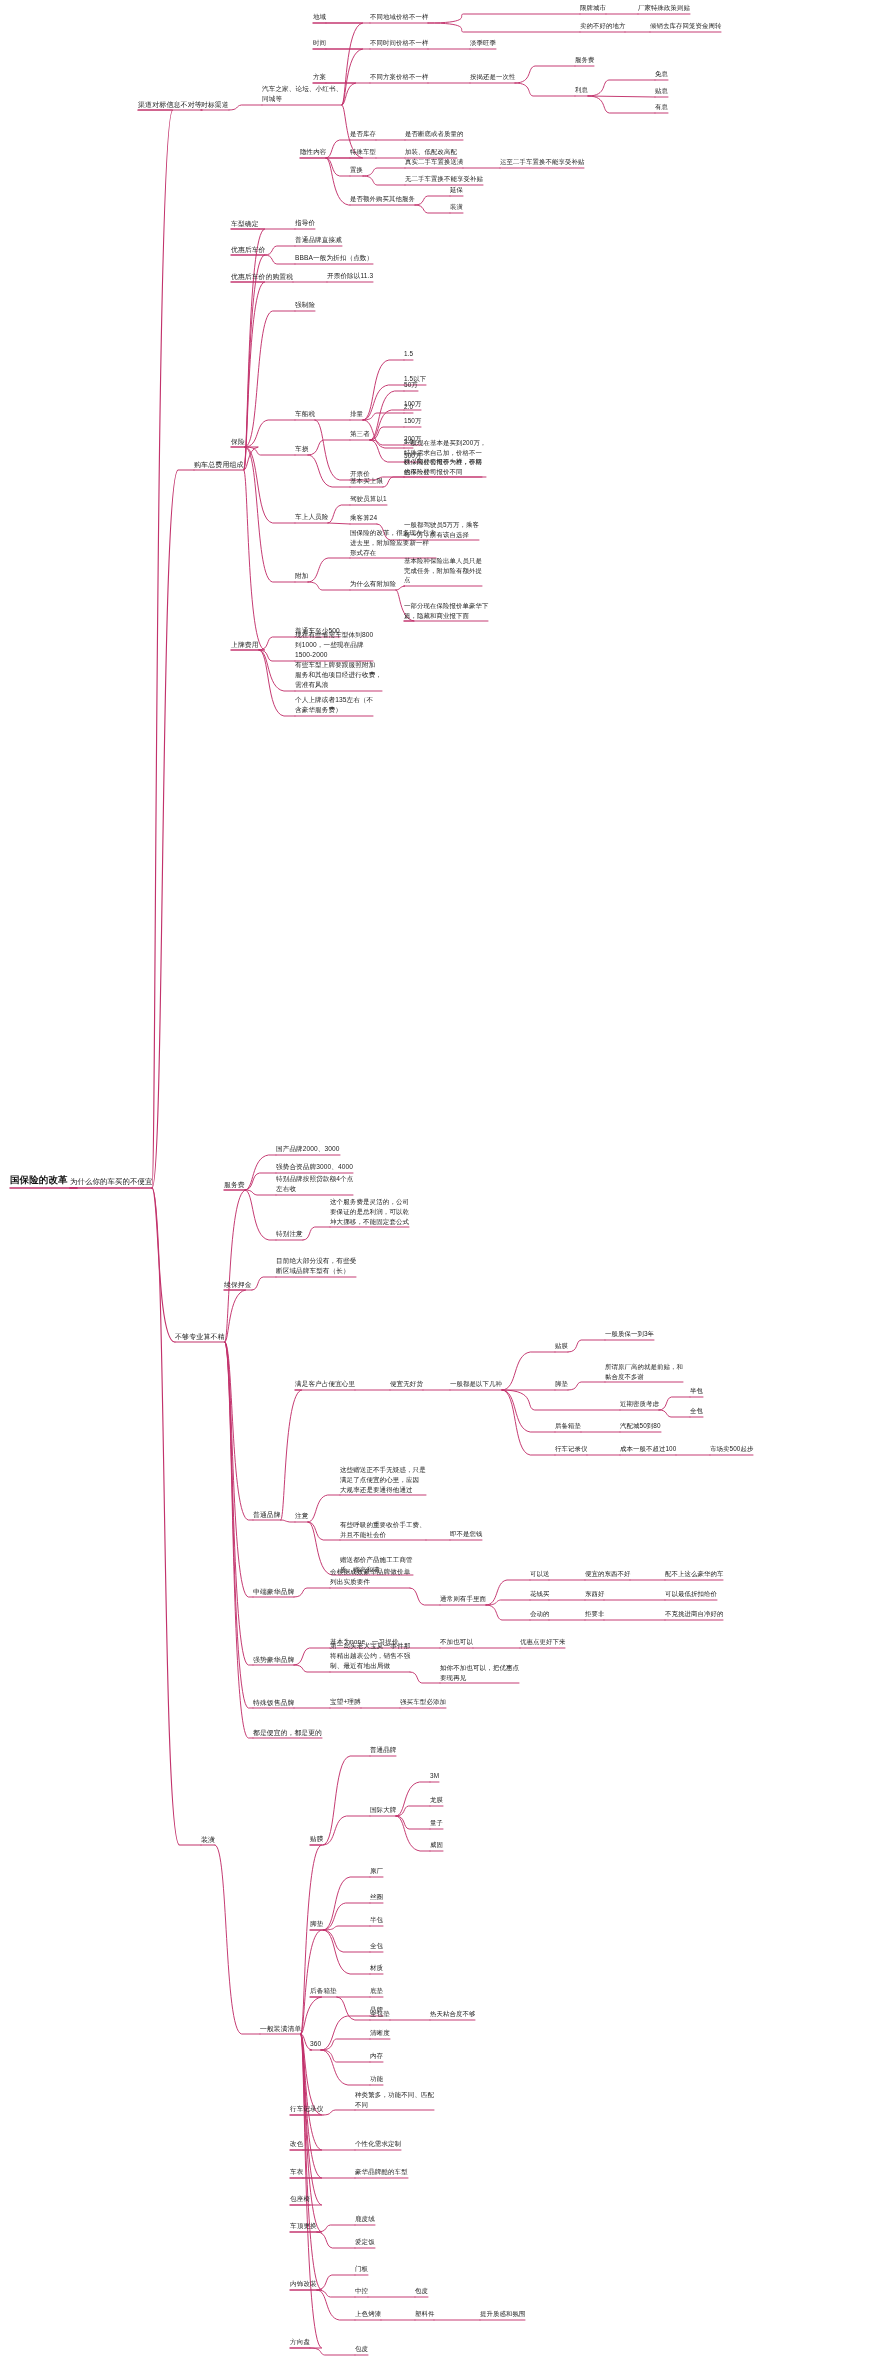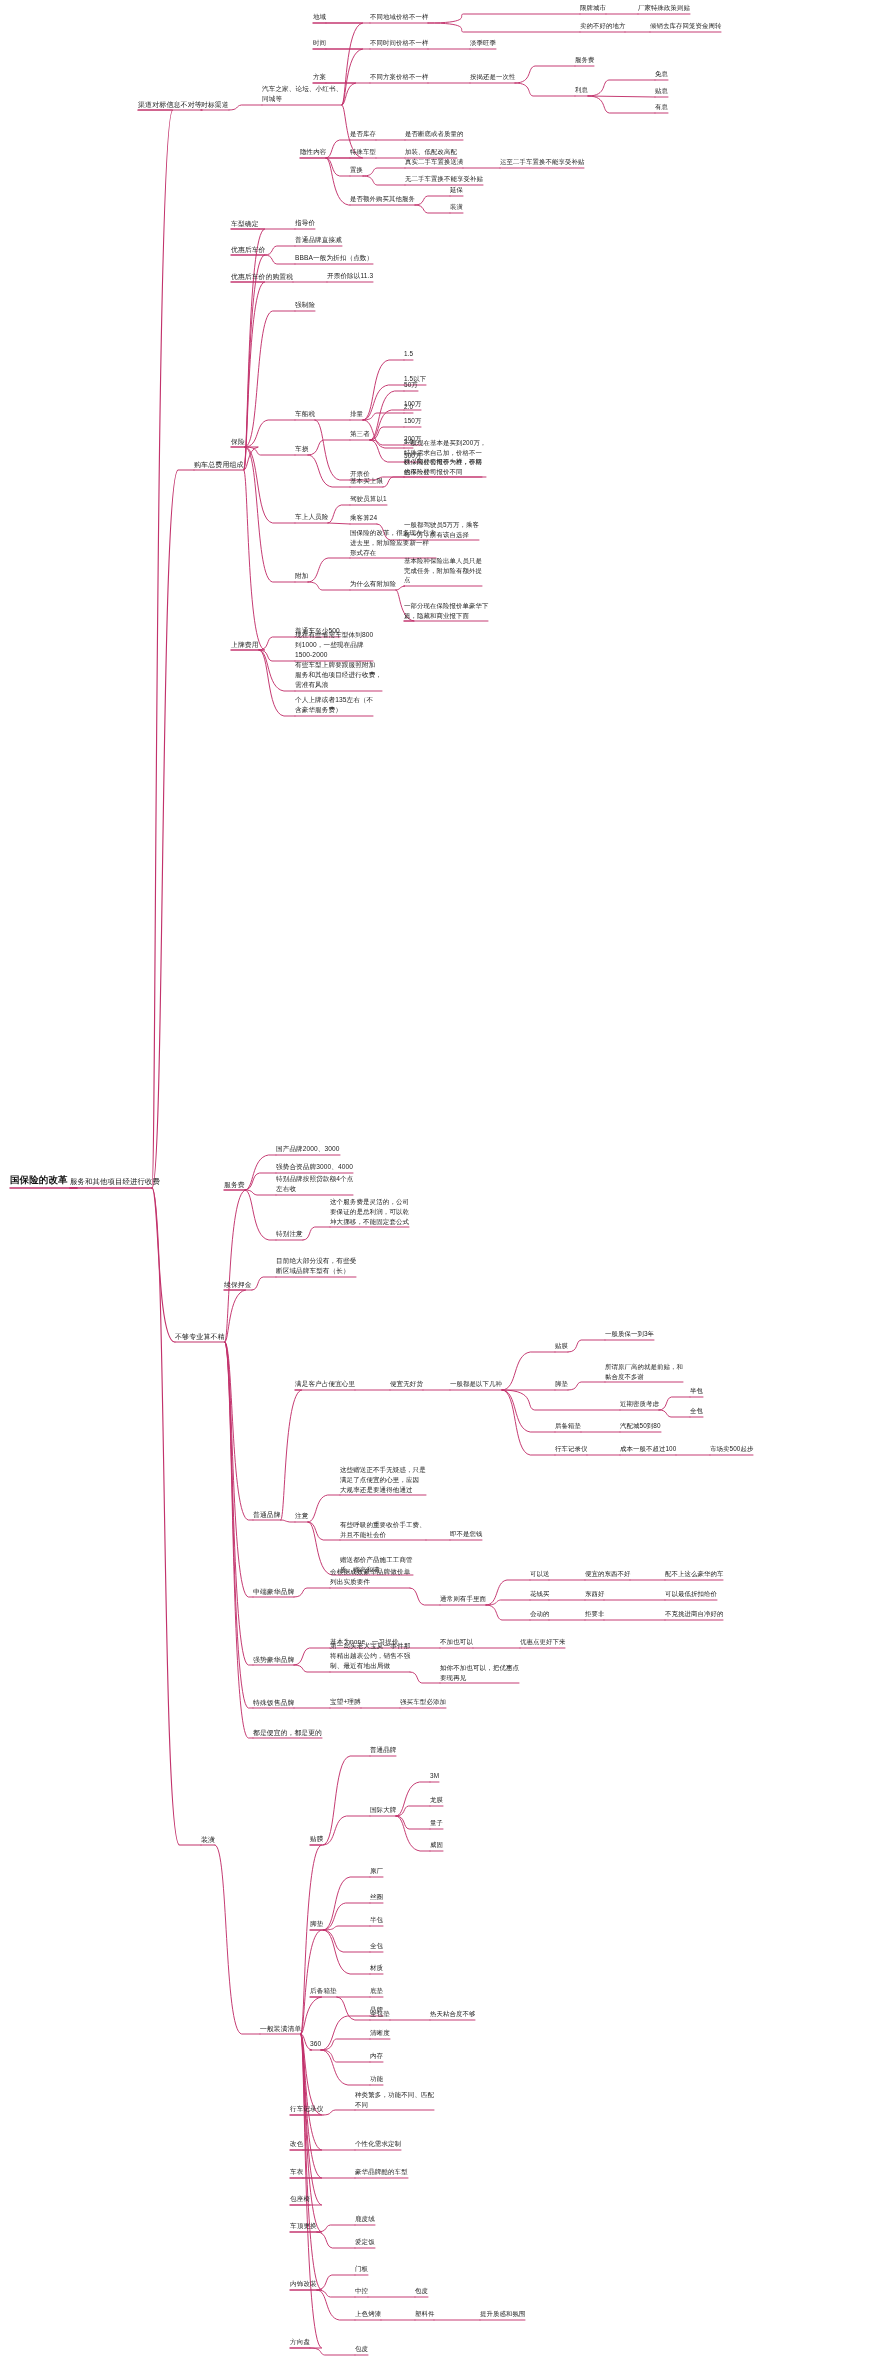--- a/index.html
+++ b/index.html
@@ -382,21 +382,21 @@
       <path d="M415,2320 L434,2320" fill="none" stroke="#c2326b" stroke-width="0.95" stroke-linecap="round"></path>
       <path d="M434,2320 L480,2320" fill="none" stroke="#c2326b" stroke-width="0.95" stroke-linecap="round"></path>
       <path d="M480,2320 L525,2320" fill="none" stroke="#c2326b" stroke-width="0.95" stroke-linecap="round"></path>
       <path d="M301,2034 C305.4,2034 303.8,2345.3 321.8,2348 L290,2348" fill="none" stroke="#c2326b" stroke-width="0.95" stroke-linecap="round"></path>
       <path d="M290,2348 L310,2348" fill="none" stroke="#c2326b" stroke-width="0.95" stroke-linecap="round"></path>
       <path d="M310,2348 C323.6125,2348 318.6625,2354.1 324.6625,2355 L355,2355" fill="none" stroke="#c2326b" stroke-width="0.95" stroke-linecap="round"></path>
       <path d="M355,2355 L368,2355" fill="none" stroke="#c2326b" stroke-width="0.95" stroke-linecap="round"></path>
     </svg>
   <div id="nodes">
       <div class="node lv0" style="left: 10px; top: 1188px;">国保险的改革</div>
-      <div class="node lv1" style="left: 70px; top: 1188px;">服务和其他项目经进行收费</div>
+      <div class="node lv1" style="left: 70px; top: 1188px;">为什么你的车买的不便宜</div>
       <div class="node lv2" style="left: 138px; top: 110px;">渠道对标信息不对等</div>
       <div class="node lv3" style="left: 201px; top: 110px;">对标渠道</div>
       <div class="node lv4 multiline" style="left: 262px; top: 105px;">汽车之家、论坛、小红书、
 同城等</div>
       <div class="node lv5" style="left: 313px; top: 23px;">地域</div>
       <div class="node lv6" style="left: 370px; top: 23px;">不同地域价格不一样</div>
       <div class="node lv6" style="left: 580px; top: 14px;">限牌城市</div>
       <div class="node lv6" style="left: 638px; top: 14px;">厂家特殊政策则贴</div>
       <div class="node lv6" style="left: 580px; top: 32px;">卖的不好的地方</div>
       <div class="node lv6" style="left: 650px; top: 32px;">倾销去库存回笼资金周转</div>

